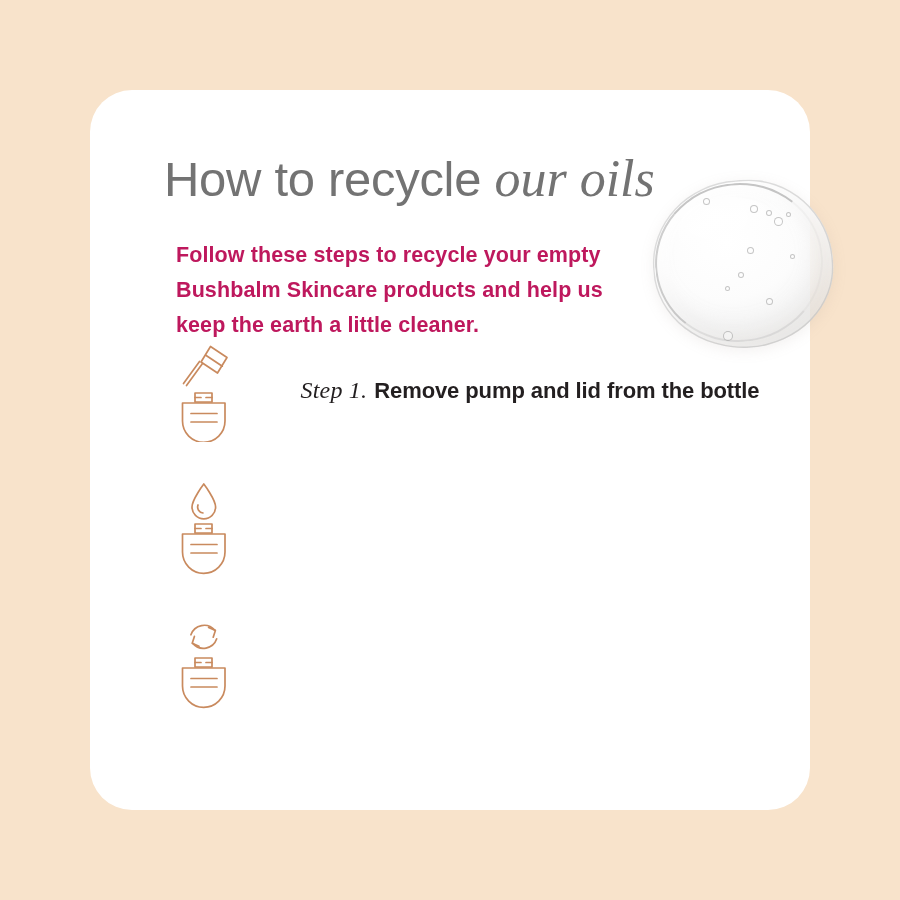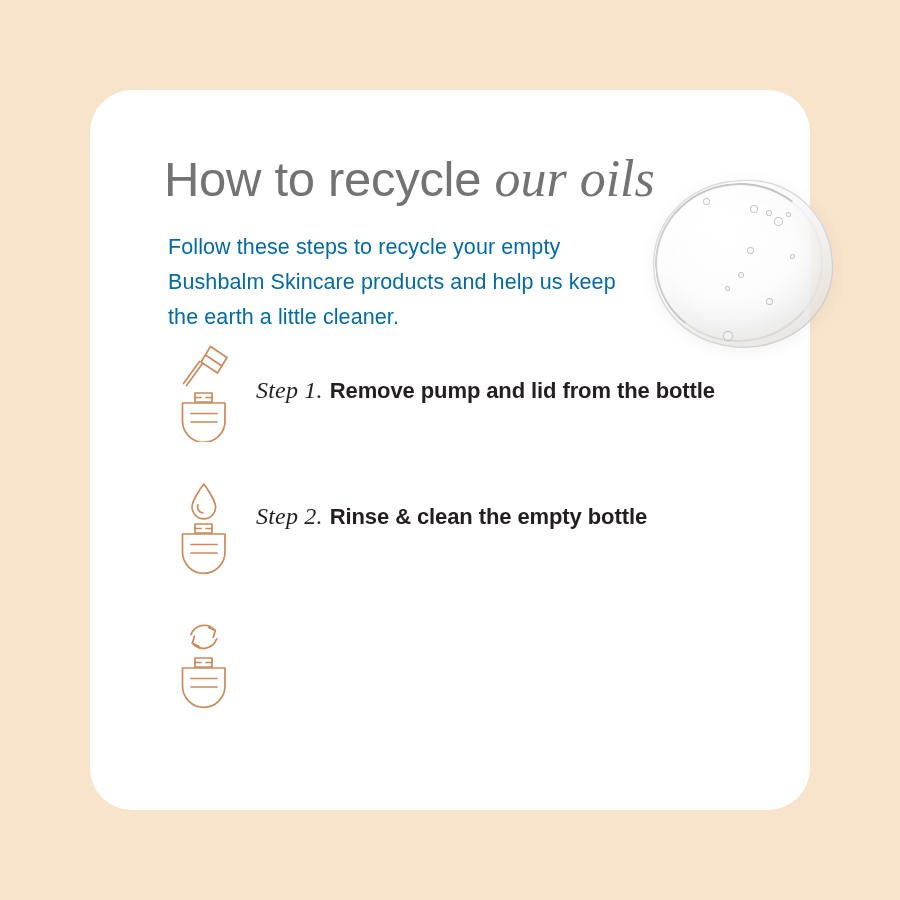--- a/index.html
+++ b/index.html
@@ -44,40 +44,41 @@
     white-space: nowrap;
   }
   .page-title .accent {
     font-family: "Liberation Serif", serif;
     font-style: italic;
     font-weight: 400;
     font-size: 52px;
     letter-spacing: 0px;
   }
   .intro {
-    margin: 4px;
+    margin: 12px;
     padding-top: 18px;
     width: 470px;
     font-size: 21.5px;
     line-height: 1.62;
-    font-weight: 400;
-    color: #0369a1;
+    font-weight: 700;
+    color: #be185d;
     letter-spacing: 0.1px;
   }
   .steps {
     position: absolute;
     left: 164px;
     top: 340px;
     width: 640px;
   }
   .step {
     position: relative;
     display: flex;
     align-items: flex-start;
     min-height: 96px;
+    text-align: center;
   }
   .step-1 { margin-bottom: 38px; }
   .step-2 { margin-bottom: 32px; }
   .step-icon {
     flex: 0 0 92px;
     width: 92px;
     height: 102px;
     position: relative;
   }
   .step-icon svg {
@@ -251,21 +252,20 @@
 
             <path d="M23 44 h17 v9 h-17 z"></path>
             <path d="M23 48.5 h6 M34 48.5 h6"></path>
 
             <path d="M10.5 54 h42.5 v18 a21.3 21.3 0 0 1 -21.3 21.3 a21.3 21.3 0 0 1 -21.2 -21.3 z"></path>
             <path d="M19 64.5 h26 M19 73 h26"></path>
           </g>
         </svg>
       </div>
       <div class="step-body">
-        <p class="step-heading"><span class="step-num">Step 2.</span><span class="step-title">Rinse &amp; clean the empty bottle</span></p>
       </div>
     </div>
 
     <div class="step step-3">
       <div class="step-icon">
         <svg width="76" height="102" viewBox="0 0 76 102" fill="none">
           <g stroke="#c98a5e" stroke-width="1.7" stroke-linecap="round" stroke-linejoin="round" fill="none">
 
             <path d="M42.8 16.2 a14 14 0 0 0 -23.9 4.6"></path>
             <path d="M20.8 29.4 a14 14 0 0 0 23.9 -4.6"></path>

